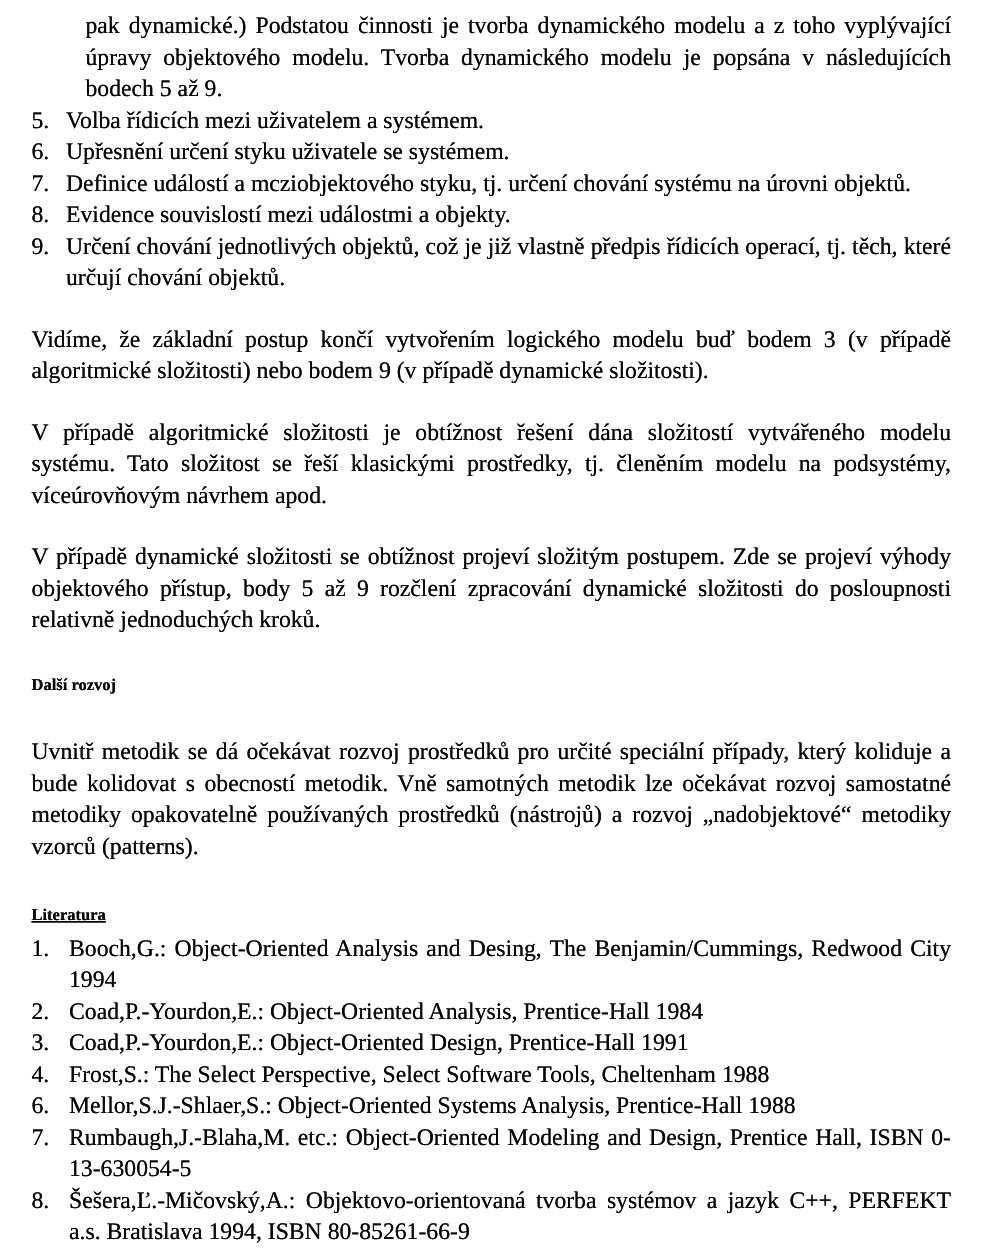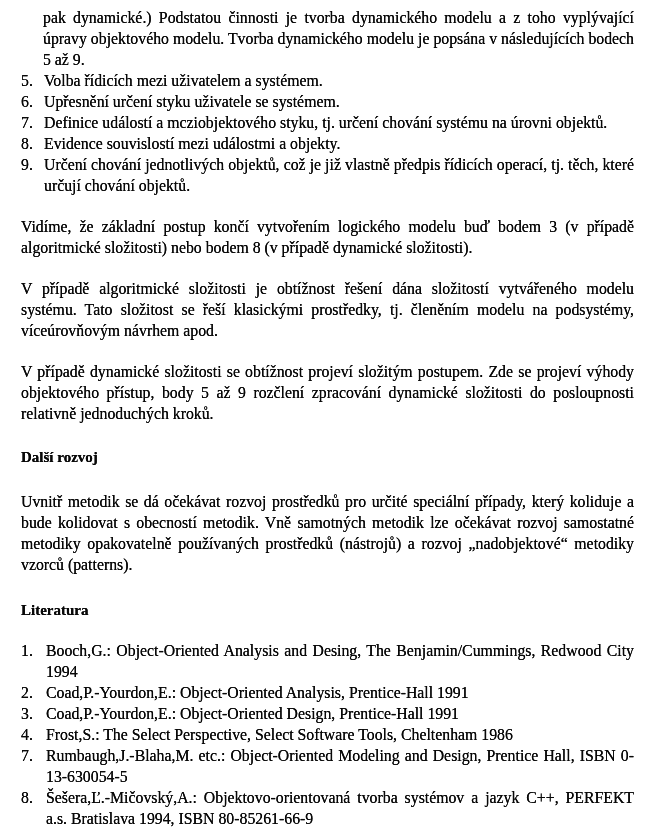--- a/index.html
+++ b/index.html
@@ -9,57 +9,58 @@
     font-family: "Liberation Serif", serif;
     color: #080808;
   }
   .page {
     padding: 7px 20px 0 21px;
     font-size: 15.8px;
     line-height: 21px;
     text-align: justify;
     text-shadow: 0 0 0.35px currentColor; 
   }
-  .intro { margin-left: 22px; }
+  .intro { margin-left: 36px; }
   .step { padding-left: 23px; text-indent: -23px; }
   .step .num { display: inline-block; width: 23px; text-indent: 0; }
   .para.gap { margin-top: 20px; }
-  .heading { font-weight: bold; font-size: 15px; }
+  .heading { font-weight: bold; font-size: 11px; }
   .heading.h1 { margin-top: 23px; margin-bottom: 23px; }
-  .heading.h2 { margin-top: 25px; margin-bottom: 19px; }
+  .heading.h2 { margin-top: 25px; margin-bottom: 1px; text-decoration: underline; }
   .ref { padding-left: 25px; text-indent: -25px; }
   .ref .num { display: inline-block; width: 25px; text-indent: 0; }
 </style>
 </head>
 <body>
 
 <div class="page">
 
   <p class="para intro">pak dynamické.) Podstatou činnosti je tvorba dynamického modelu a z toho vyplývající úpravy objektového modelu. Tvorba dynamického modelu je popsána v následujících bodech 5 až 9.</p>
 
   <div class="steps">
     <div class="step"><span class="num">5.</span><span>Volba řídicích mezi uživatelem a systémem.</span></div>
     <div class="step"><span class="num">6.</span><span>Upřesnění určení styku uživatele se systémem.</span></div>
     <div class="step"><span class="num">7.</span><span>Definice událostí a mcziobjektového styku, tj. určení chování systému na úrovni objektů.</span></div>
     <div class="step"><span class="num">8.</span><span>Evidence souvislostí mezi událostmi a objekty.</span></div>
     <div class="step"><span class="num">9.</span><span>Určení chování jednotlivých objektů, což je již vlastně předpis řídicích operací, tj. těch, které určují chování objektů.</span></div>
   </div>
 
-  <p class="para gap">Vidíme, že základní postup končí vytvořením logického modelu buď bodem 3 (v případě algoritmické složitosti) nebo bodem 8 (v případě dynamické složitosti).</p>
+  <p class="para gap">Vidíme, že základní postup končí vytvořením logického modelu buď bodem 3 (v případě algoritmické složitosti) nebo bodem 9 (v případě dynamické složitosti).</p>
   <p class="para gap">V případě algoritmické složitosti je obtížnost řešení dána složitostí vytvářeného modelu systému. Tato složitost se řeší klasickými prostředky, tj. členěním modelu na podsystémy, víceúrovňovým návrhem apod.</p>
   <p class="para gap">V případě dynamické složitosti se obtížnost projeví složitým postupem. Zde se projeví výhody objektového přístup, body 5 až 9 rozčlení zpracování dynamické složitosti do posloupnosti relativně jednoduchých kroků.</p>
 
   <h3 class="heading h1">Další rozvoj</h3>
 
   <p class="para">Uvnitř metodik se dá očekávat rozvoj prostředků pro určité speciální případy, který koliduje a bude kolidovat s obecností metodik. Vně samotných metodik lze očekávat rozvoj samostatné metodiky opakovatelně používaných prostředků (nástrojů) a rozvoj „nadobjektové“ metodiky vzorců (patterns).</p>
 
   <h3 class="heading h2">Literatura</h3>
 
   <div class="refs">
     <div class="ref"><span class="num">1.</span><span>Booch,G.: Object-Oriented Analysis and Desing, The Benjamin/Cummings, Redwood City 1994</span></div>
-    <div class="ref"><span class="num">2.</span><span>Coad,P.-Yourdon,E.: Object-Oriented Analysis, Prentice-Hall 1991</span></div>
+    <div class="ref"><span class="num">2.</span><span>Coad,P.-Yourdon,E.: Object-Oriented Analysis, Prentice-Hall 1984</span></div>
     <div class="ref"><span class="num">3.</span><span>Coad,P.-Yourdon,E.: Object-Oriented Design, Prentice-Hall 1991</span></div>
-    <div class="ref"><span class="num">4.</span><span>Frost,S.: The Select Perspective, Select Software Tools, Cheltenham 1986</span></div>
+    <div class="ref"><span class="num">4.</span><span>Frost,S.: The Select Perspective, Select Software Tools, Cheltenham 1988</span></div>
+    <div class="ref"><span class="num">6.</span><span>Mellor,S.J.-Shlaer,S.: Object-Oriented Systems Analysis, Prentice-Hall 1988</span></div>
     <div class="ref"><span class="num">7.</span><span>Rumbaugh,J.-Blaha,M. etc.: Object-Oriented Modeling and Design, Prentice Hall, ISBN 0-13-630054-5</span></div>
     <div class="ref"><span class="num">8.</span><span>Šešera,Ľ.-Mičovský,A.: Objektovo-orientovaná tvorba systémov a jazyk C++, PERFEKT a.s. Bratislava 1994, ISBN 80-85261-66-9</span></div>
   </div>
 
 </div>
 
 </body></html>

